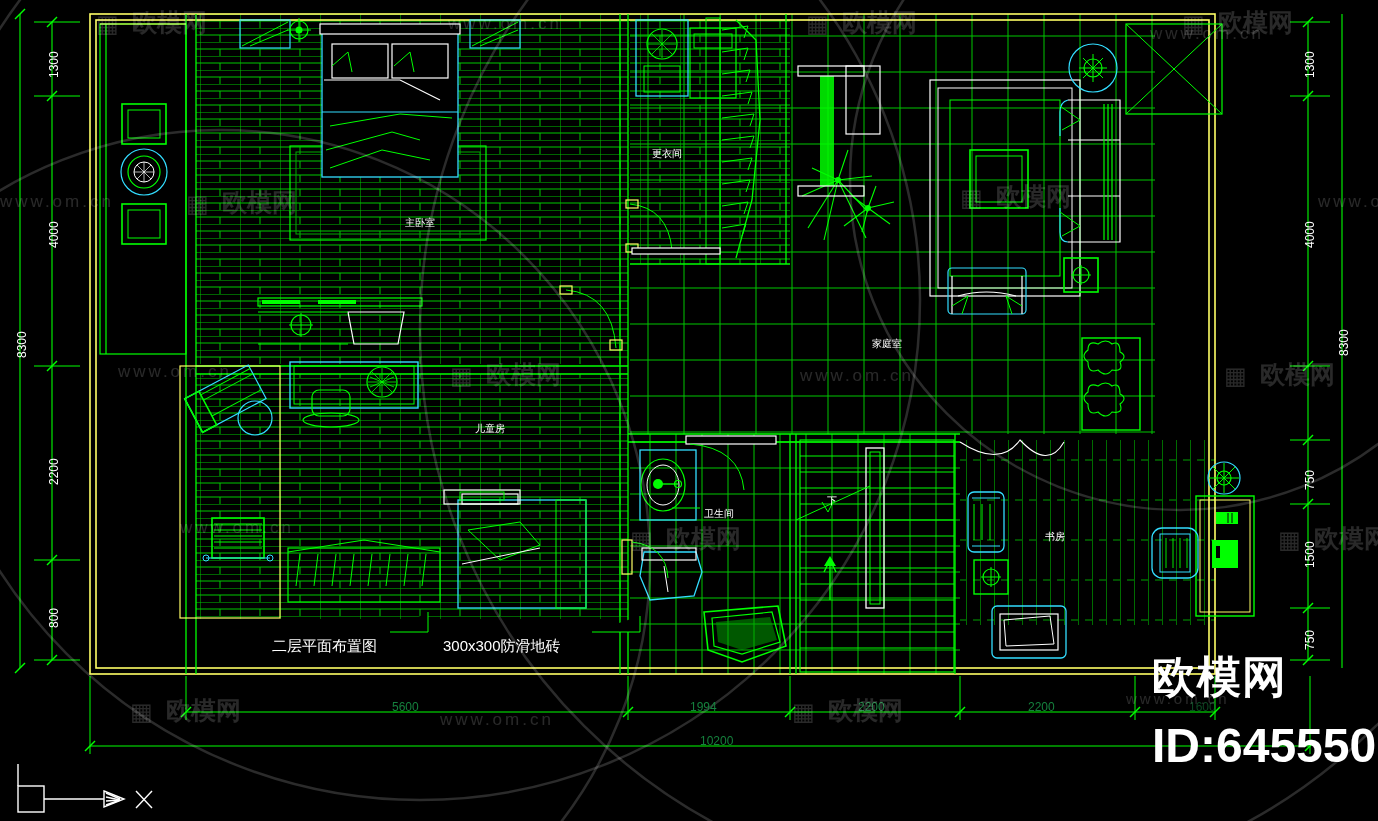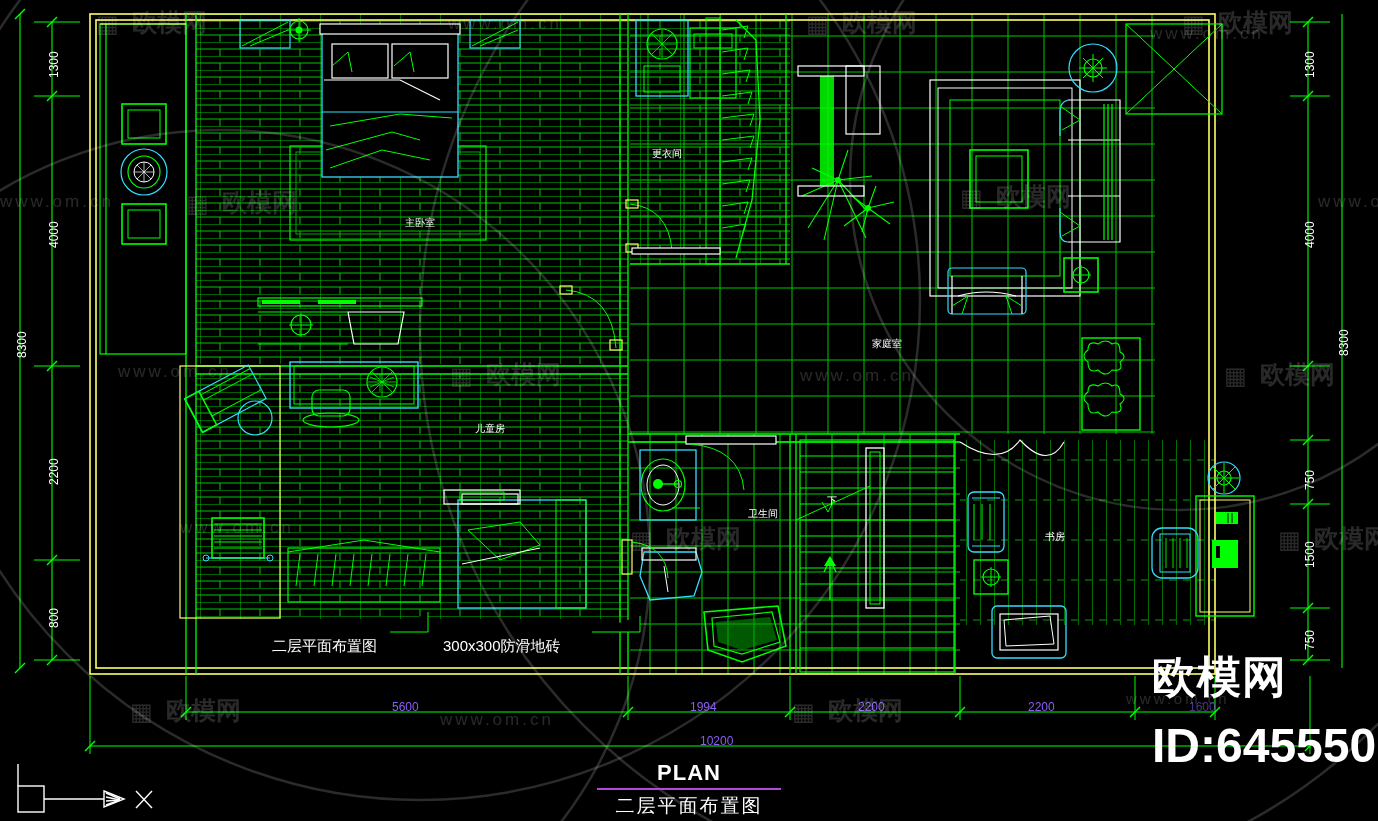--- a/index.html
+++ b/index.html
@@ -1,20 +1,20 @@
 <!DOCTYPE html>
 <html><head>
 <meta charset="utf-8">
 <style>
   html,body{margin:0;padding:0;background:#000;}
   body{width:1378px;height:821px;overflow:hidden;font-family:"Liberation Sans",sans-serif;}
   #stage{position:relative;width:1378px;height:821px;background:#000;overflow:hidden;}
   svg.layer{position:absolute;left:0;top:0;width:1378px;height:821px;overflow:visible;}
   .lbl{position:absolute;color:#fff;font-family:"Liberation Sans",sans-serif;white-space:nowrap;}
-  .dim{position:absolute;color:#8b5cf6;font-size:12px;font-family:"Liberation Sans",sans-serif;white-space:nowrap;}
+  .dim{position:absolute;color:#15803d;font-size:12px;font-family:"Liberation Sans",sans-serif;white-space:nowrap;}
   .dimv{position:absolute;color:#fff;font-size:12px;font-family:"Liberation Sans",sans-serif;white-space:nowrap;
         transform-origin:left top;transform:rotate(-90deg);}
   .room{font-size:10px;}
   .note{font-size:15px;}
   .wm{position:absolute;color:rgba(255,255,255,.16);font-family:"Liberation Sans",sans-serif;white-space:nowrap;pointer-events:none;}
   .wmbig{position:absolute;color:#fff;font-weight:bold;white-space:nowrap;font-family:"Liberation Sans",sans-serif;}
   #title-block{position:absolute;left:0;top:760px;width:1378px;text-align:center;}
   #plan-en{color:#fff;font-size:22px;font-weight:bold;letter-spacing:1px;}
   #plan-rule{width:184px;height:2px;background:#b14ad6;margin:2px auto 3px auto;}
   #plan-cn{color:#fff;font-size:19px;letter-spacing:2px;}
@@ -529,21 +529,21 @@
       <circle cx="980" cy="330" r="560"></circle>
       <circle cx="220" cy="560" r="430"></circle>
       <circle cx="1180" cy="180" r="330"></circle>
     </g>
   </svg>
 
   <div class="lbl room" style="left:405px;top:216px;">主卧室</div>
   <div class="lbl room" style="left:652px;top:147px;">更衣间</div>
   <div class="lbl room" style="left:443px;top:422px;margin-left:32px;">儿童房</div>
   <div class="lbl room" style="left:872px;top:337px;text-align:right;">家庭室</div>
-  <div class="lbl room" style="left:748px;top:507px;">卫生间</div>
+  <div class="lbl room" style="left:704px;top:507px;">卫生间</div>
   <div class="lbl room" style="left:1045px;top:530px;">书房</div>
   <div class="lbl room" style="left:827px;top:494px;">下</div>
 
   <div class="lbl note" style="left:272px;top:637px;">二层平面布置图</div>
   <div class="lbl note" style="left:443px;top:637px;">300x300防滑地砖</div>
 
   <div class="dim" style="left:392px;top:700px;">5600</div>
   <div class="dim" style="left:690px;top:700px;">1994</div>
   <div class="dim" style="left:858px;top:700px;">2200</div>
   <div class="dim" style="left:1028px;top:700px;">2200</div>
@@ -556,25 +556,20 @@
   <div class="dimv" style="left:47px;top:628px;">800</div>
   <div class="dimv" style="left:15px;top:358px;">8300</div>
 
   <div class="dimv" style="left:1303px;top:78px;">1300</div>
   <div class="dimv" style="left:1303px;top:248px;">4000</div>
   <div class="dimv" style="left:1303px;top:490px;">750</div>
   <div class="dimv" style="left:1303px;top:568px;">1500</div>
   <div class="dimv" style="left:1303px;top:650px;">750</div>
   <div class="dimv" style="left:1337px;top:356px;">8300</div>
 
-  <div id="title-block">
-    <div id="plan-en">PLAN</div>
-    <div id="plan-rule"></div>
-    <div id="plan-cn">二层平面布置图</div>
-  </div>
 
   <svg class="layer" style="pointer-events:none;">
     <g stroke="#ffffff" stroke-width="1.4" fill="none">
       <rect x="18" y="786" width="26" height="26"></rect>
       <line x1="18" y1="786" x2="18" y2="764"></line>
       <line x1="44" y1="799" x2="104" y2="799"></line>
       <path d="M104 791 L124 799 L104 807 Z" fill="none"></path>
       <line x1="106" y1="793" x2="120" y2="799"></line>
       <line x1="106" y1="797" x2="120" y2="800"></line>
       <line x1="106" y1="801" x2="120" y2="800"></line>

